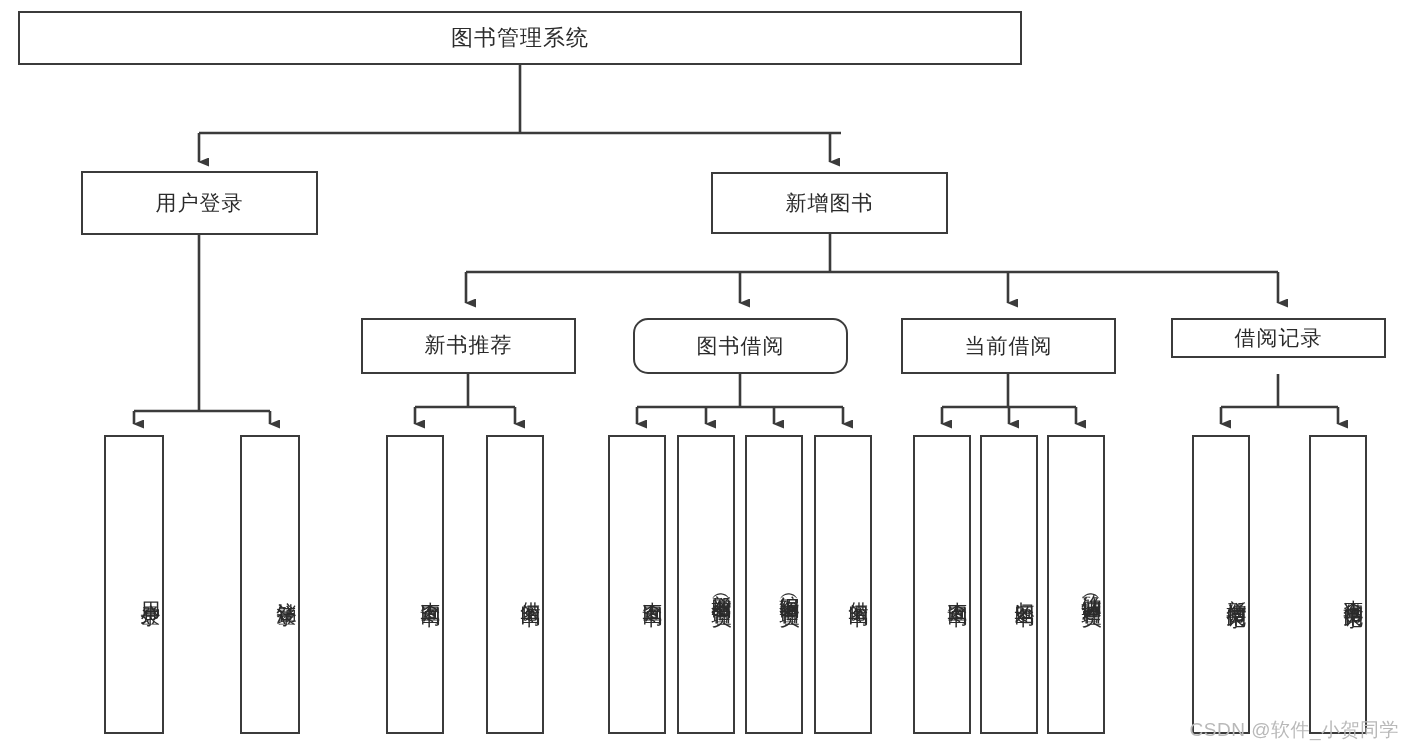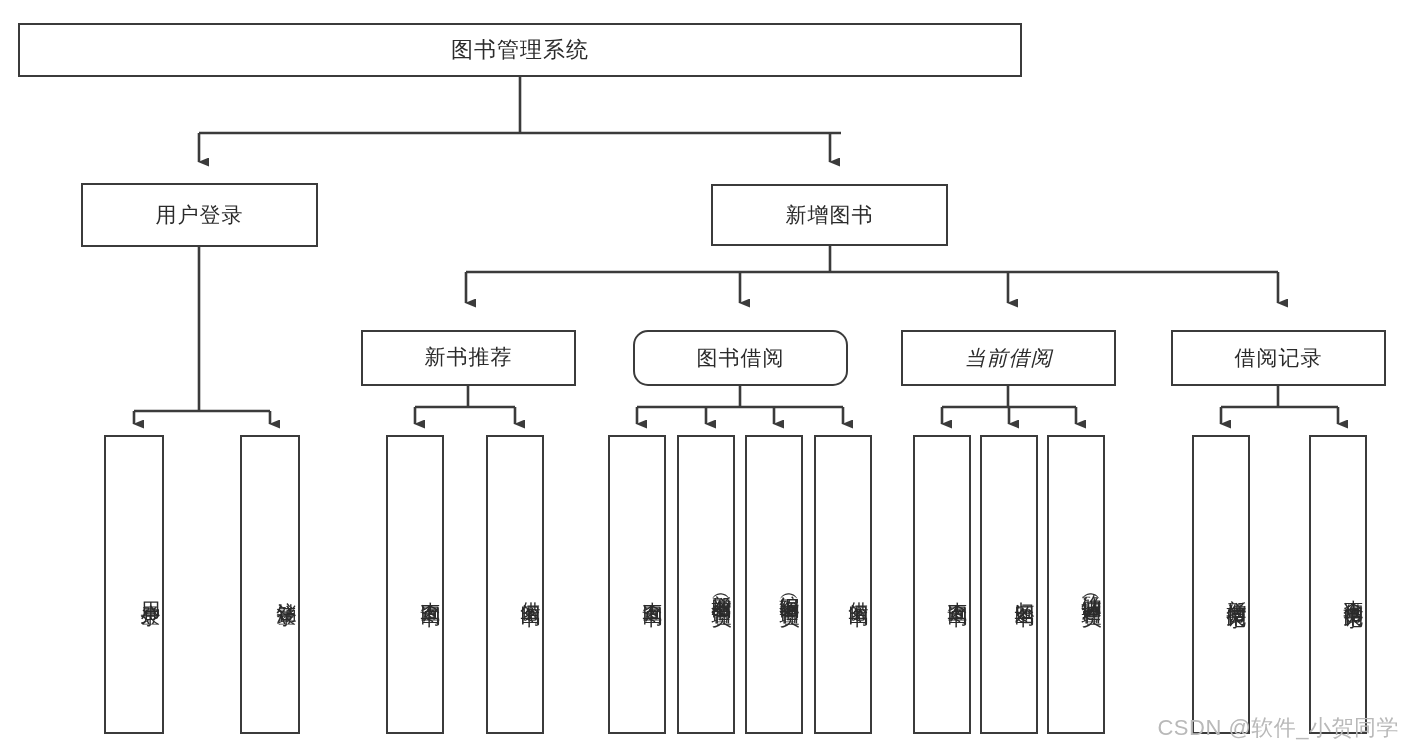--- a/index.html
+++ b/index.html
@@ -32,21 +32,20 @@
     border: 2px solid #3b3b3b;
     display: flex;
     align-items: center;
     justify-content: center;
     color: #2b2b2b;
   }
   .node.horiz {
     font-size: 21px;
     letter-spacing: 1px;
     line-height: 1.2;
-    margin-top: 12px;
   }
   .node.vert {
     writing-mode: vertical-rl;
     text-orientation: upright;
     align-items: flex-start;
     justify-content: center;
     padding-top: 10px;
     font-size: 20px;
     line-height: 1.18;
     letter-spacing: 2px;
@@ -54,21 +53,21 @@
   .node.vert.tall {
     padding-top: 6px;
   }
   #root-node {
     font-size: 22px;
   }
   .watermark {
     position: absolute;
     right: 6px;
     bottom: 4px;
-    font-size: 22px;
+    font-size: 19px;
     color: #b9b9b9;
     letter-spacing: 0.5px;
     white-space: nowrap;
   }
 </style>
 </head>
 <body>
 
 <div id="canvas">
 
@@ -125,23 +124,23 @@
   <div class="node horiz" id="root-node" style="left:18px; top:11px; width:1004px; height:54px;">图书管理系统</div>
 
   <div class="node horiz" style="left:81px; top:171px; width:237px; height:64px;">用户登录</div>
 
   <div class="node horiz" style="left:711px; top:172px; width:237px; height:62px;">新增图书</div>
 
   <div class="node horiz" style="left:361px; top:318px; width:215px; height:56px;font-family:Liberation Serif, serif;">新书推荐</div>
 
   <div class="node horiz" style="left:633px; top:318px; width:215px; height:56px;border-radius:15px;">图书借阅</div>
 
-  <div class="node horiz" style="left:901px; top:318px; width:215px; height:56px;font-style:italic;">当前借阅</div>
+  <div class="node horiz" style="left:901px; top:318px; width:215px; height:56px;">当前借阅</div>
 
-  <div class="node horiz" style="left:1171px; top:318px; width:215px; height:56px;">借阅记录</div>
+  <div class="node horiz" style="left:1171px; top:318px; width:215px; height:40px;">借阅记录</div>
 
   <div class="node vert" style="left:104px; top:435px; width:60px; height:299px;">用户登录</div>
 
   <div class="node vert" style="left:240px; top:435px; width:60px; height:299px;">注销登录</div>
 
   <div class="node vert" style="left:386px; top:435px; width:58px; height:299px;">查询图书</div>
 
   <div class="node vert" style="left:486px; top:435px; width:58px; height:299px;">借阅图书</div>
 
   <div class="node vert" style="left:608px; top:435px; width:58px; height:299px;">查询图书</div>

